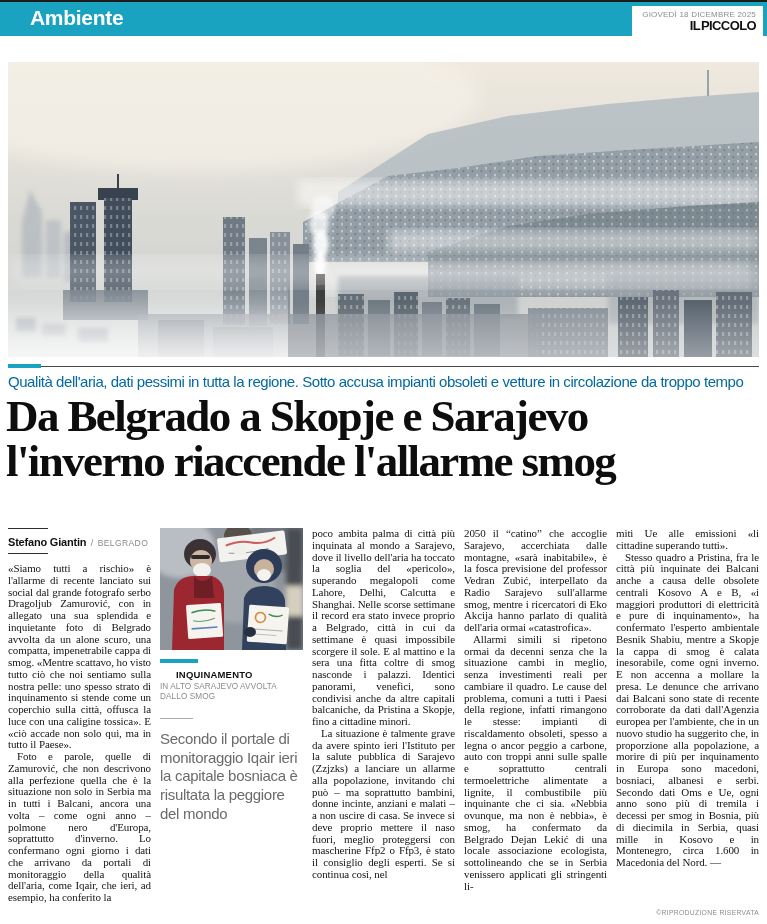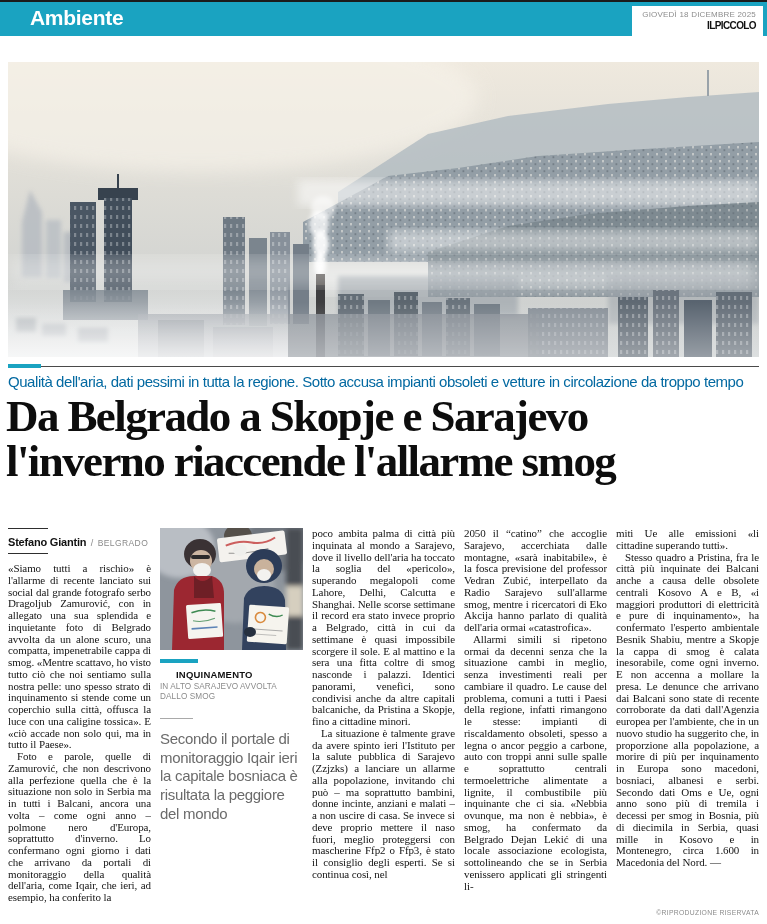--- a/index.html
+++ b/index.html
@@ -7,21 +7,21 @@
         font-family:"Liberation Sans", sans-serif;color:#161616;}
 
   
   .topline{position:absolute;left:0;top:0;width:767px;height:2px;background:#1b1b1b;}
   .band{position:absolute;left:0;top:2px;width:767px;height:34px;background:#1aa3c1;}
   .section-title{position:absolute;left:30px;top:6px;font-size:21px;font-weight:bold;
                  color:#ffffff;letter-spacing:-0.3px;}
   .datebox{position:absolute;right:4px;top:6px;height:30px;background:#ffffff;
            padding:3px 7px 0 10px;box-sizing:border-box;text-align:right;}
   .datebox .d1{font-size:8px;color:#8d8d8d;letter-spacing:0.2px;line-height:11px;}
-  .datebox .d2{font-size:10px;color:#111;font-weight:900;letter-spacing:-0.6px;
+  .datebox .d2{font-size:13px;color:#111;font-weight:900;letter-spacing:-0.6px;
                word-spacing:-2px;line-height:12px;}
 
   
   .mainphoto{position:absolute;left:8px;top:62px;width:751px;height:295px;overflow:hidden;}
 
   
   .rule-full{position:absolute;left:8px;top:366px;width:751px;height:1px;background:#4a4a4a;}
   .accent-dash{position:absolute;left:8px;top:364px;width:33px;height:4px;background:#1aa3c1;}
   .standfirst{position:absolute;left:8px;top:373px;width:751px;font-size:15px;
               color:#0369a1;letter-spacing:-0.45px;white-space:nowrap;}

